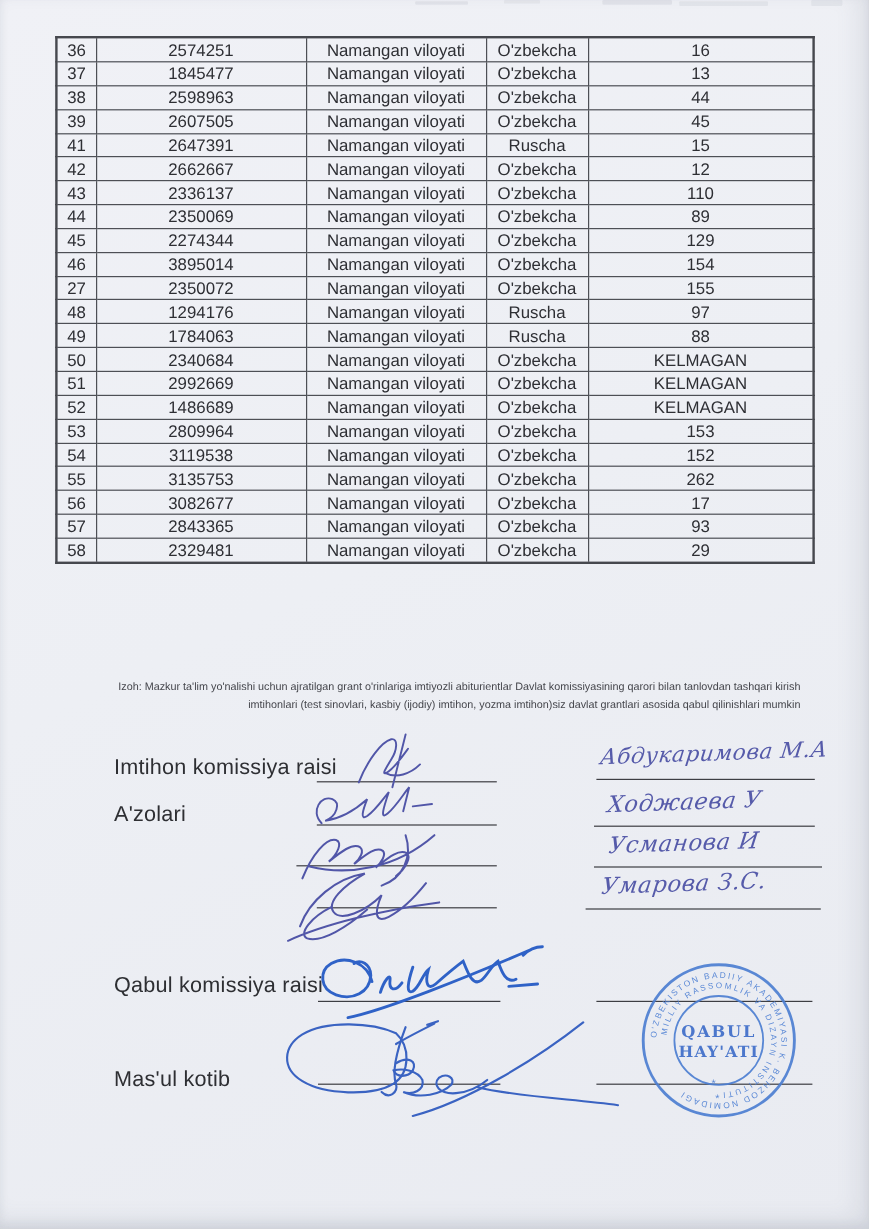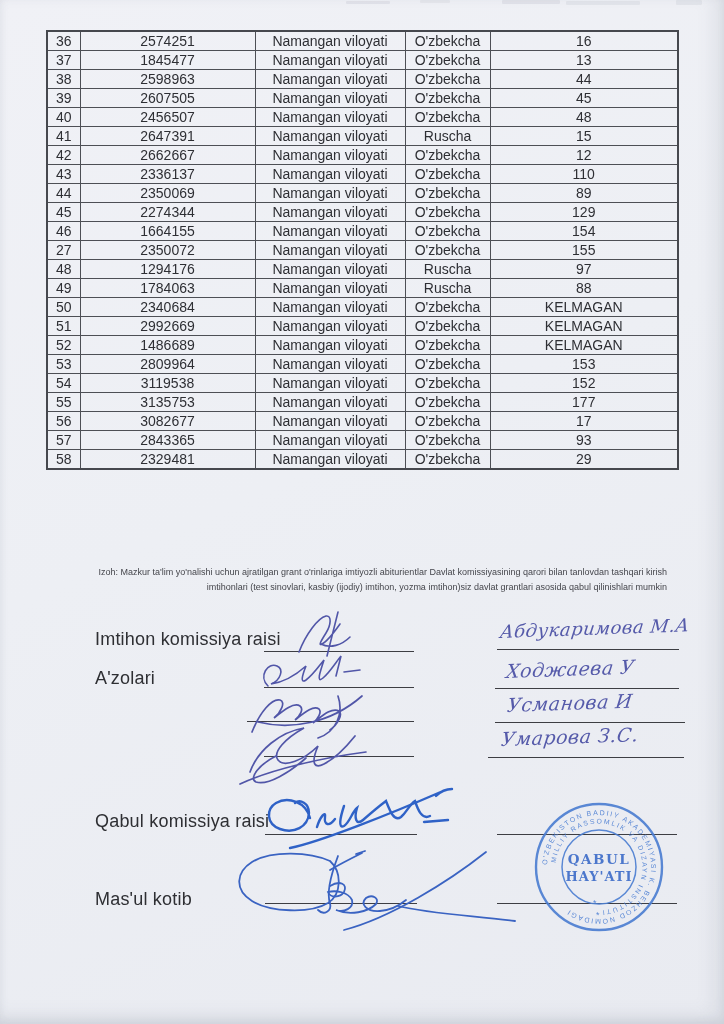--- a/index.html
+++ b/index.html
@@ -83,27 +83,20 @@
           <td>44</td>
         </tr>
         <tr>
           <td>39</td>
           <td>2607505</td>
           <td>Namangan viloyati</td>
           <td>O'zbekcha</td>
           <td>45</td>
         </tr>
         <tr>
-          <td>40</td>
-          <td>2456507</td>
-          <td>Namangan viloyati</td>
-          <td>O'zbekcha</td>
-          <td>48</td>
-        </tr>
-        <tr>
           <td>41</td>
           <td>2647391</td>
           <td>Namangan viloyati</td>
           <td>Ruscha</td>
           <td>15</td>
         </tr>
         <tr>
           <td>42</td>
           <td>2662667</td>
           <td>Namangan viloyati</td>
@@ -126,21 +119,21 @@
         </tr>
         <tr>
           <td>45</td>
           <td>2274344</td>
           <td>Namangan viloyati</td>
           <td>O'zbekcha</td>
           <td>129</td>
         </tr>
         <tr>
           <td>46</td>
-          <td>1664155</td>
+          <td>3895014</td>
           <td>Namangan viloyati</td>
           <td>O'zbekcha</td>
           <td>154</td>
         </tr>
         <tr>
           <td>27</td>
           <td>2350072</td>
           <td>Namangan viloyati</td>
           <td>O'zbekcha</td>
           <td>155</td>
@@ -192,21 +185,21 @@
           <td>3119538</td>
           <td>Namangan viloyati</td>
           <td>O'zbekcha</td>
           <td>152</td>
         </tr>
         <tr>
           <td>55</td>
           <td>3135753</td>
           <td>Namangan viloyati</td>
           <td>O'zbekcha</td>
-          <td>177</td>
+          <td>262</td>
         </tr>
         <tr>
           <td>56</td>
           <td>3082677</td>
           <td>Namangan viloyati</td>
           <td>O'zbekcha</td>
           <td>17</td>
         </tr>
         <tr>
           <td>57</td>

